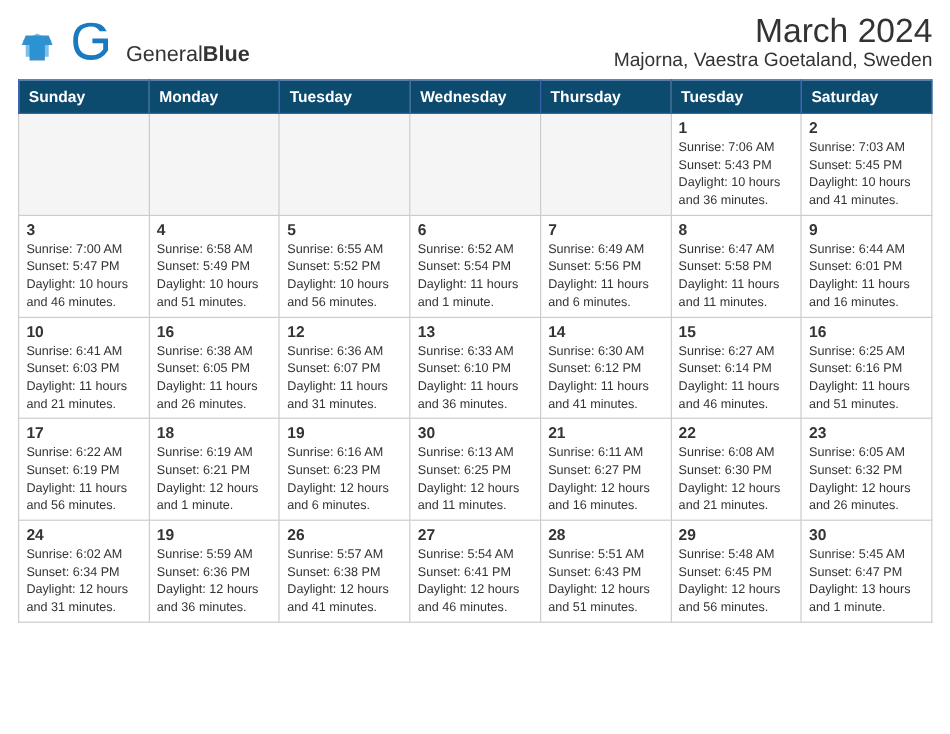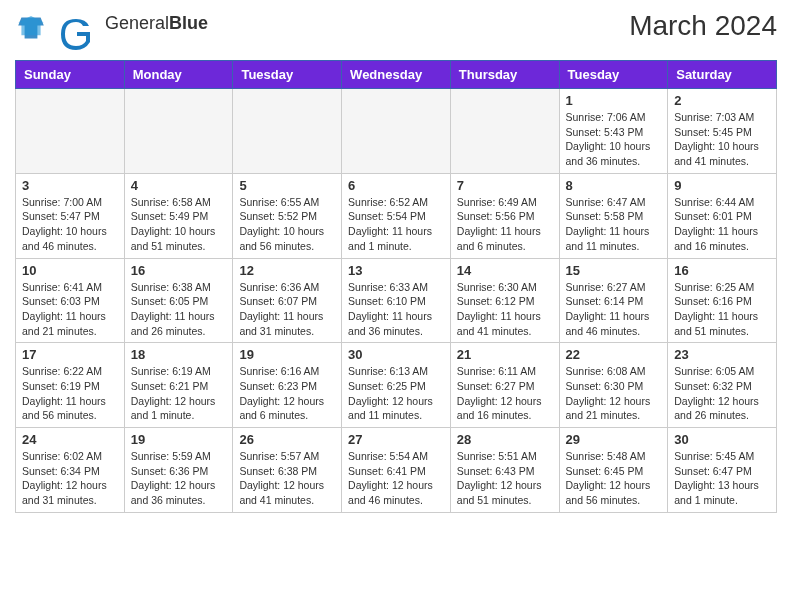--- a/index.html
+++ b/index.html
@@ -11,21 +11,21 @@
       padding: 10px 15px;
     }
     .header-area {
       display: flex;
       align-items: flex-start;
       justify-content: space-between;
       margin-bottom: 6px;
     }
     .logo {
       display: flex;
-      align-items: flex-start;
+      align-items: flex-end;
       gap: 4px;
       margin-top: 4px;
     }
     .logo-text {
       font-size: 18px;
       font-weight: normal;
       color: #333;
       line-height: 1;
     }
     .logo-text span {
@@ -46,21 +46,21 @@
     .subtitle {
       font-size: 16px;
       color: #333;
     }
     .calendar {
       width: 100%;
       border-collapse: collapse;
       border: 1px solid #ccc;
     }
     .calendar th {
-      background: #6d28d9;
+      background: #0c4a6e;
       color: #fff;
       text-align: left;
       padding: 6px 8px;
       font-size: 13px;
       font-weight: bold;
       border: 1px solid #3a62b0;
     }
     .calendar td {
       border: 1px solid #ccc;
       vertical-align: top;
@@ -100,20 +100,21 @@
     </svg>
     <svg class="logo-icon" viewBox="0 0 50 40" xmlns="http://www.w3.org/2000/svg" style="width:50px;height:40px;">
       <path d="M10 20 Q10 5 25 5 Q35 5 38 12 L32 12 Q30 8 25 8 Q14 8 14 20 Q14 32 25 32 Q32 32 35 27 L35 22 L26 22 L26 18 L39 18 L39 28 Q34 36 25 36 Q10 36 10 20Z" fill="#1a7abf"></path>
     </svg>
     <div>
       <div class="logo-text">General<span>Blue</span></div>
     </div>
   </div>
   <div class="title-area">
     <div class="main-title">March 2024</div>
+    <div class="subtitle">Majorna, Vaestra Goetaland, Sweden</div>
   </div>
 </div>
 
 <table class="calendar">
   <thead>
     <tr>
     <th>Sunday</th>
         <th>Monday</th>
         <th>Tuesday</th>
         <th>Wednesday</th>

